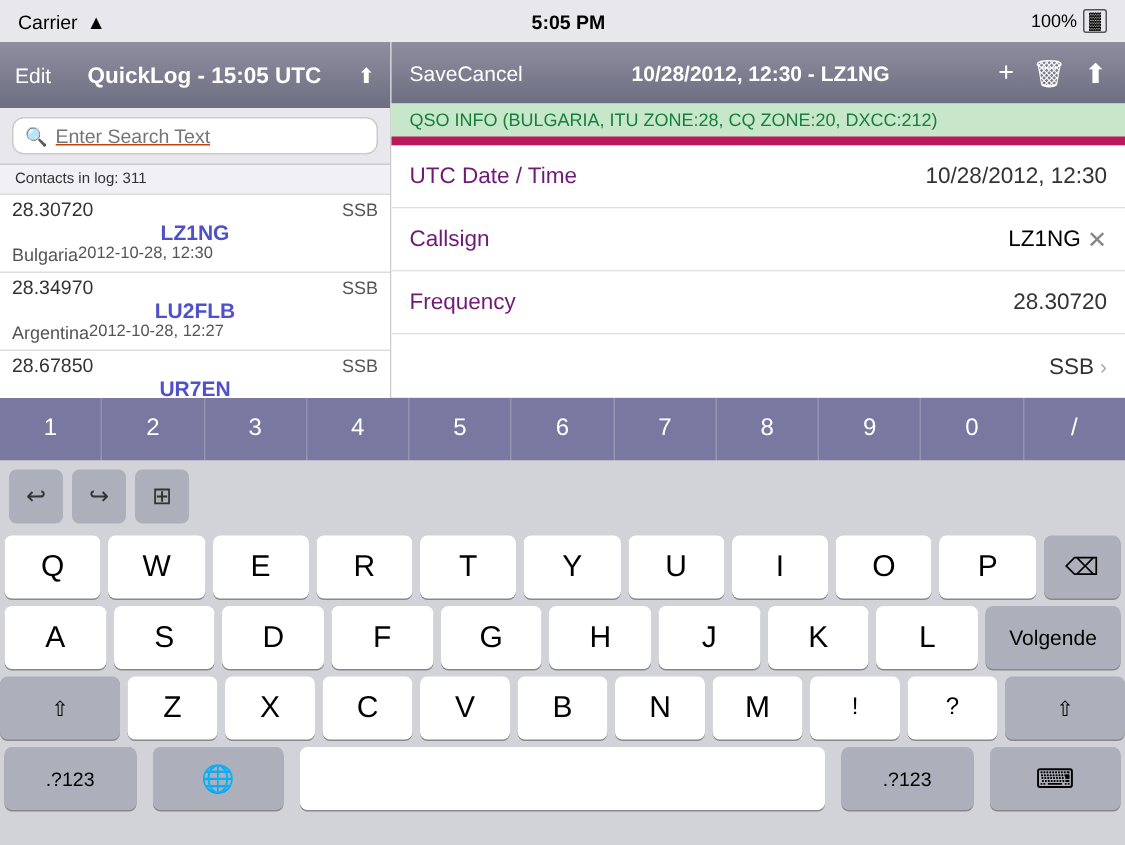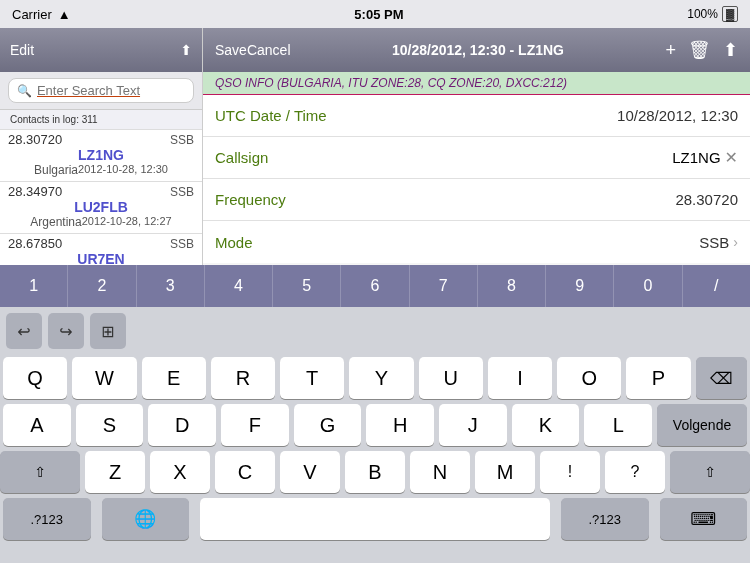--- a/index.html
+++ b/index.html
@@ -23,21 +23,21 @@
 
     
     .main-area {
       display: flex;
       width: 750px;
       height: 237px;
     }
 
     
     .left-panel {
-      width: 203px;
+      width: 261px;
       background: #f0f0f5;
       border-right: 1px solid #ccc;
       display: flex;
       flex-direction: column;
     }
 
     .nav-bar-left {
       height: 44px;
       background: linear-gradient(to bottom, #8e8e9f, #6e6e82);
       display: flex;
@@ -106,21 +106,21 @@
     .contact-freq { font-size: 13px; color: #333; font-weight: 500; }
     .contact-mode { font-size: 12px; color: #555; }
     .contact-callsign {
       text-align: center;
       font-size: 14px;
       font-weight: 600;
       color: #5050cc;
     }
     .contact-row2 {
       display: flex;
-      justify-content: center;
+      justify-content: flex-start;
       font-size: 11px;
       color: #555;
     }
     .contact-country { color: #555; font-size: 12px; }
     .contact-date { font-size: 11px; color: #555; }
 
     
     .right-panel {
       flex: 1;
       background: #f5f5f5;
@@ -150,38 +150,37 @@
       font-size: 14px;
       font-weight: 600;
     }
     .nav-bar-right .nav-icons { display: flex; gap: 12px; align-items: center; }
     .nav-icon { color: white; font-size: 18px; cursor: pointer; }
 
     .qso-info-header {
       background: #c8e6c9;
       padding: 4px 12px;
       font-size: 12px;
-      color: #701a75;
-      border-bottom: 1px solid #be185d;
-      font-style: italic;
+      color: #15803d;
+      border-bottom: 6px solid #be185d;
     }
 
     .form-table { width: 100%; }
     .form-row {
       display: flex;
       align-items: center;
       border-bottom: 1px solid #e0e0e0;
       min-height: 42px;
       padding: 0 12px;
       background: white;
     }
     .form-row:last-child { border-bottom: none; }
     .form-label {
       font-size: 15px;
-      color: #4d7c0f;
+      color: #701a75;
       width: 160px;
       flex-shrink: 0;
     }
     .form-value {
       flex: 1;
       text-align: right;
       font-size: 15px;
       color: #333;
       display: flex;
       align-items: center;
@@ -309,20 +308,21 @@
     <span style="border:1px solid #555;border-radius:2px;padding:1px 3px;font-size:11px;">▓</span>
   </div>
 </div>
 
 <div class="main-area">
 
   <div class="left-panel">
 
     <div class="nav-bar-left">
       <button class="nav-btn">Edit</button>
+      <span class="nav-title">QuickLog - 15:05 UTC</span>
       <button class="nav-btn">⬆</button>
     </div>
 
     <div class="search-bar">
       <div class="search-input-wrap">
         <span class="search-icon">🔍</span>
         <input class="search-input" type="text" placeholder="Enter Search Text" style="">
       </div>
     </div>
 
@@ -401,21 +401,20 @@
       </div>
 
       <div class="form-row">
         <span class="form-label">Frequency</span>
         <div class="form-value">
           <span>28.30720</span>
         </div>
       </div>
 
       <div class="form-row">
-        <span class="form-label">Mode</span>
         <div class="form-value">
           <span>SSB</span>
           <span class="chevron">›</span>
         </div>
       </div>
 
     </div>
   </div>
 
 </div>

